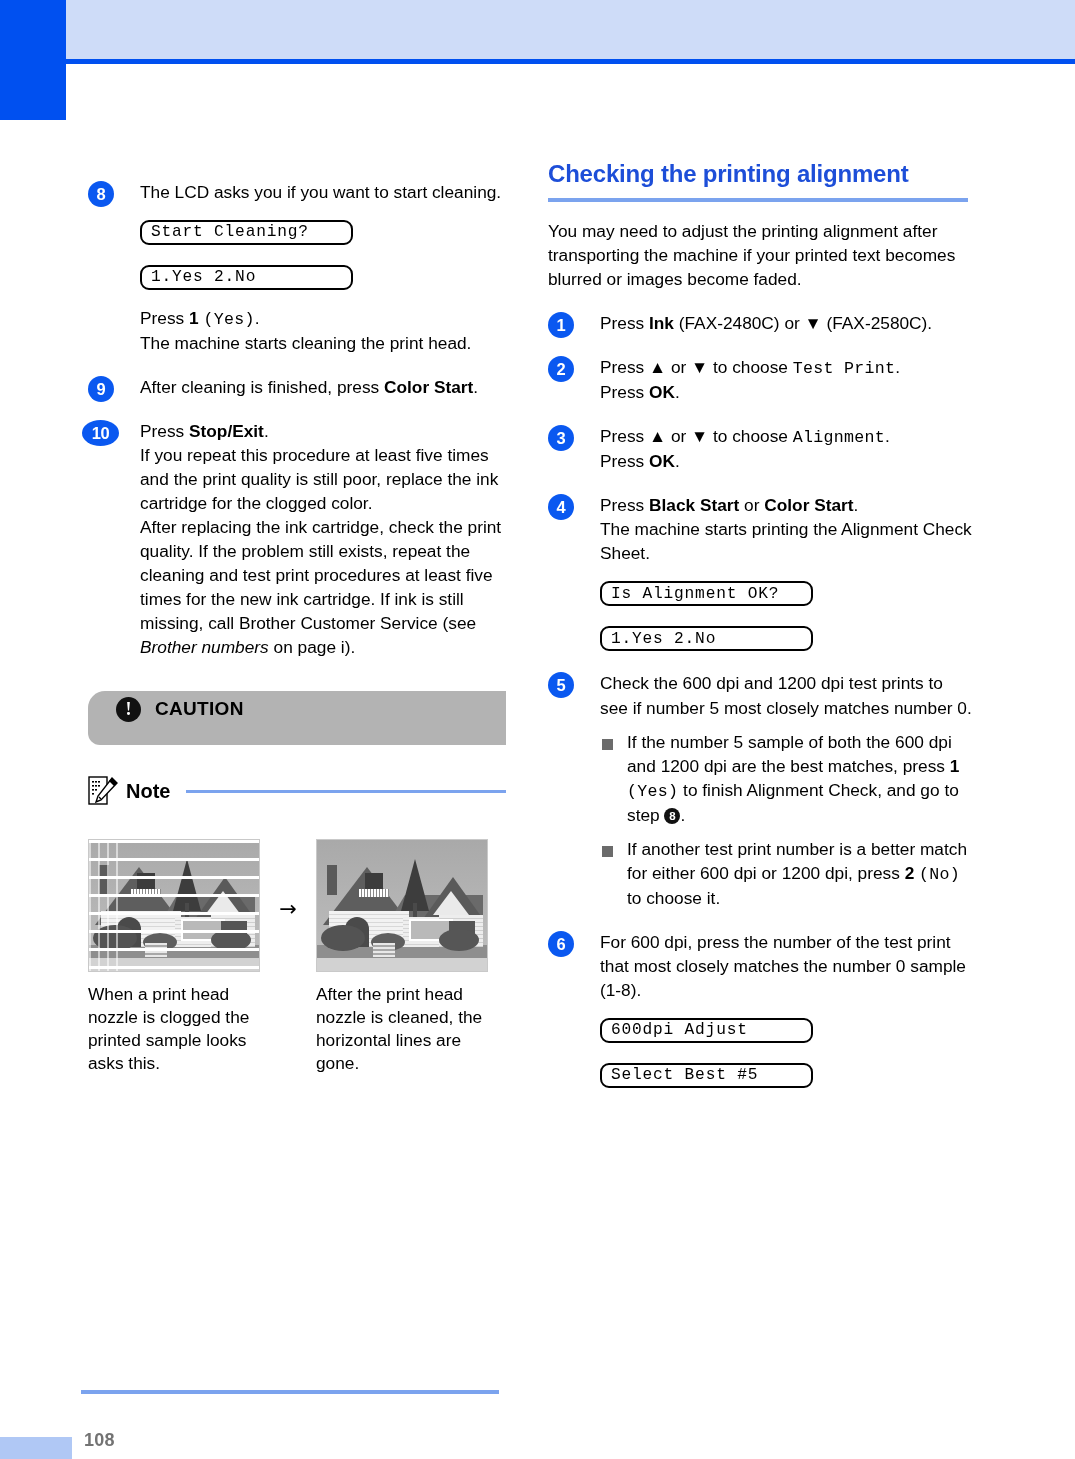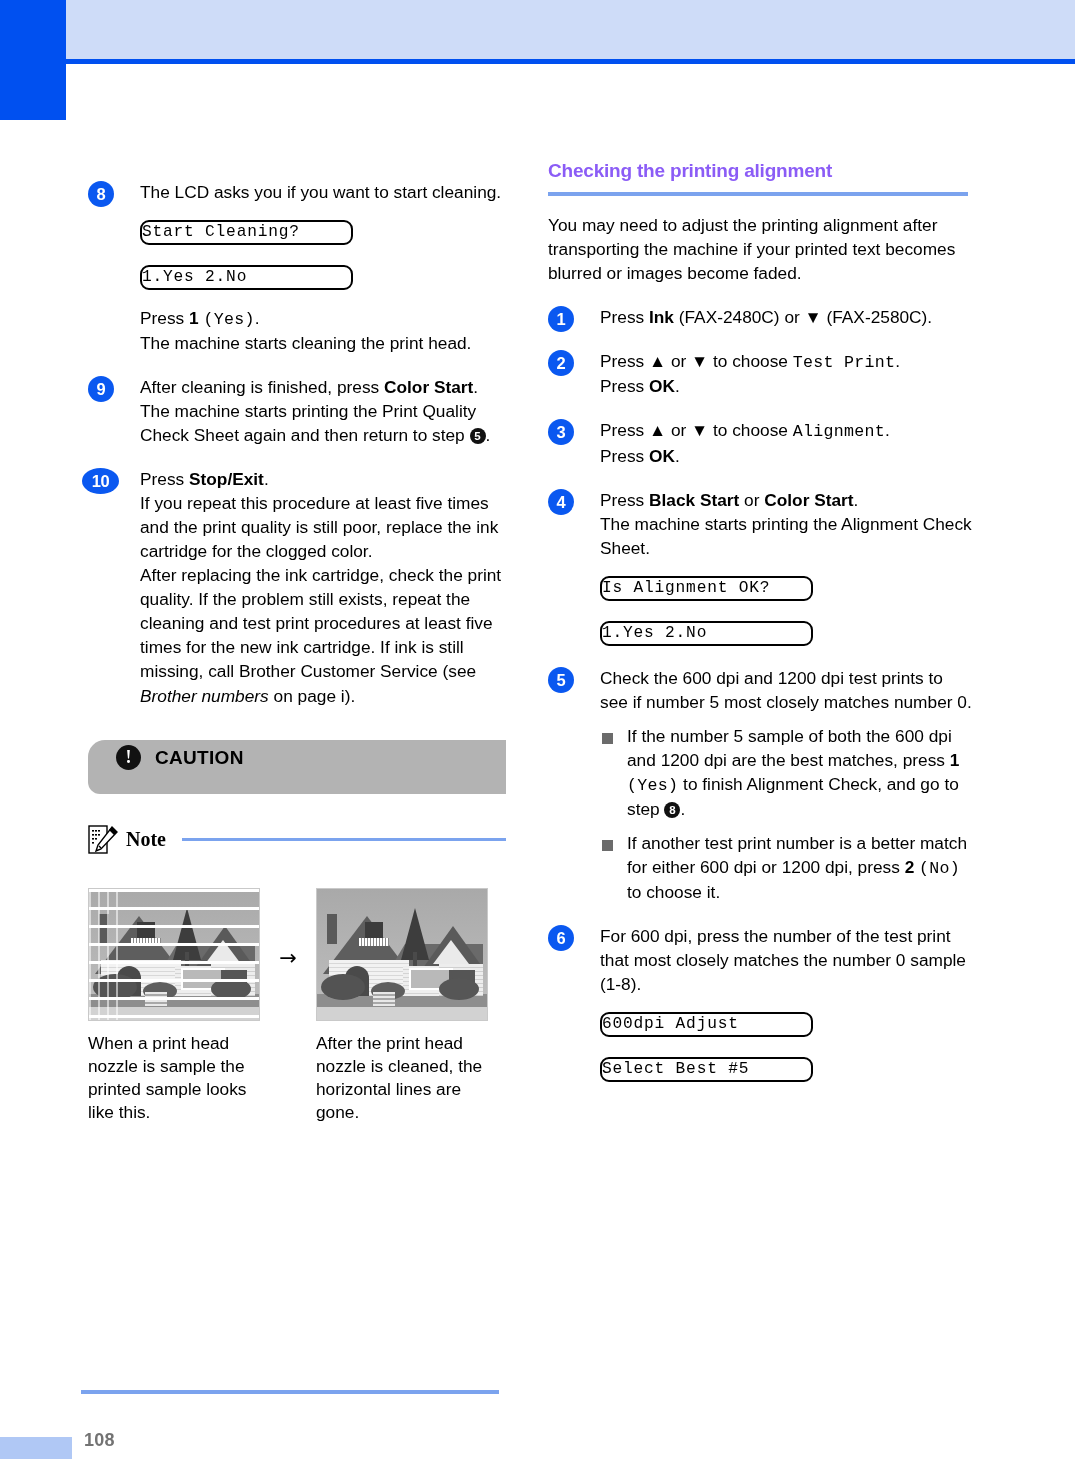--- a/index.html
+++ b/index.html
@@ -57,23 +57,23 @@
   .col {
     position: absolute;
     top: 160px;
     width: 420px;
   }
   .col-left  { left: 88px; }
   .col-right { left: 548px; width: 425px; }
 
   
   .section-heading {
-    font-size: 19px;
-    font-weight: bold;
-    color: #8b5cf6;
+    font-size: 24px;
+    font-weight: bold;
+    color: #1d4ed8;
     line-height: 1.17;
     letter-spacing: -0.2px;
   }
   .heading-rule {
     margin-top: 10px;
     height: 4px;
     background: #7ba3ee;
     width: 420px;
   }
 
@@ -138,20 +138,21 @@
 
   
   .lcd {
     margin-top: 16px;
     width: 213px;
     height: 25px;
     border: 2px solid #000;
     border-radius: 9px;
     display: flex;
     align-items: center;
+    padding-left: 9px;
     font-family: "Liberation Mono", monospace;
     font-size: 16.2px;
     letter-spacing: 0.8px;
     color: #000;
     background: #fff;
     white-space: pre;
   }
   .lcd.gap { margin-top: 20px; }
 
   
@@ -206,21 +207,21 @@
     padding: 14px 0 10px 0;
     border-bottom: 1px solid #9a9a9a;
   }
   .caution-footer {
     height: 18px;
     background: #b3b3b3;
     border-bottom-left-radius: 12px;
   }
 
   
-  .note-wrap { margin-top: 30px; width: 418px; font-family: Liberation Serif, serif; }
+  .note-wrap { margin-top: 30px; width: 418px; }
   .note-head { display: flex; align-items: center; }
   .note-icon { width: 30px; height: 32px; flex: 0 0 auto; }
   .note-title {
     margin-left: 8px;
     font-size: 20px;
     font-weight: bold;
     color: #000;
   }
   .note-rule {
     margin-left: 16px;
@@ -395,21 +396,20 @@
       <span>1.Yes 2.No</span>
     </div>
 
     <p style="margin-top:16px"><span>Press </span><b>1</b> <span class="mono">(Yes)</span><span>.</span></p>
     <p>The machine starts cleaning the print head.</p>
   </div>
 
   <div class="step">
     <span class="step-badge">9</span>
     <p><span>After cleaning is finished, press </span><b>Color Start</b><span>.</span></p>
-    <p><span>The machine starts printing the Print Quality Check Sheet again and then return to step </span><span class="ref">5</span><span>.</span></p>
   </div>
 
   <div class="step">
     <span class="step-badge wide">10</span>
     <p><span>Press </span><b>Stop/Exit</b><span>.</span></p>
     <p>If you repeat this procedure at least five times and the print quality is still poor, replace the ink cartridge for the clogged color.</p>
     <p><span>After replacing the ink cartridge, check the print quality. If the problem still exists, repeat the cleaning and test print procedures at least five times for the new ink cartridge. If ink is still missing, call Brother Customer Service (see </span><i>Brother numbers</i><span> on page i).</span></p>
   </div>
 
   <div class="caution-wrap">
@@ -467,21 +467,21 @@
         <div class="door"></div>
         <div class="window-b"></div>
         <div class="window-c"></div>
         <div class="bush-a"></div>
         <div class="bush-b"></div>
         <div class="bush-c"></div>
         <div class="steps"></div>
         <div class="clog-lines"></div>
         <div class="clog-verts"></div>
       </div>
-      <div class="fig-caption">When a print head nozzle is sample the printed sample looks like this.</div>
+      <div class="fig-caption">When a print head nozzle is clogged the printed sample looks asks this.</div>
     </div>
 
     <div class="fig-arrow">→</div>
 
     <div class="fig">
       <div class="fig-img">
         <div class="sky"></div>
         <div class="ground"></div>
         <div class="path"></div>
         <div class="roof-main"></div>

